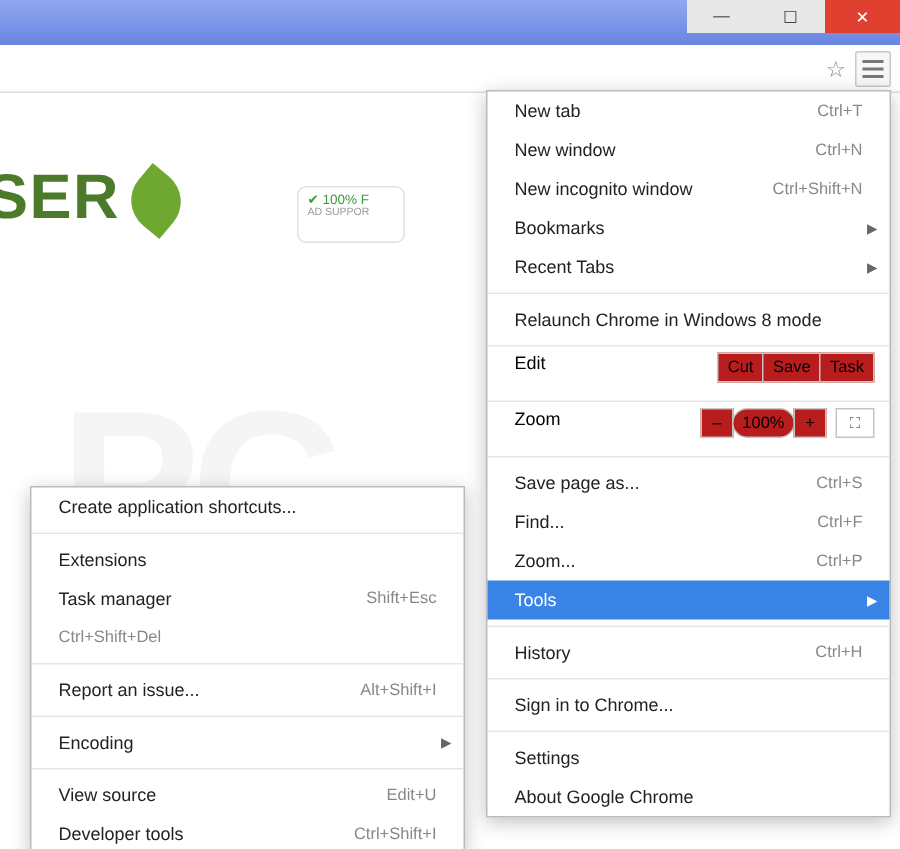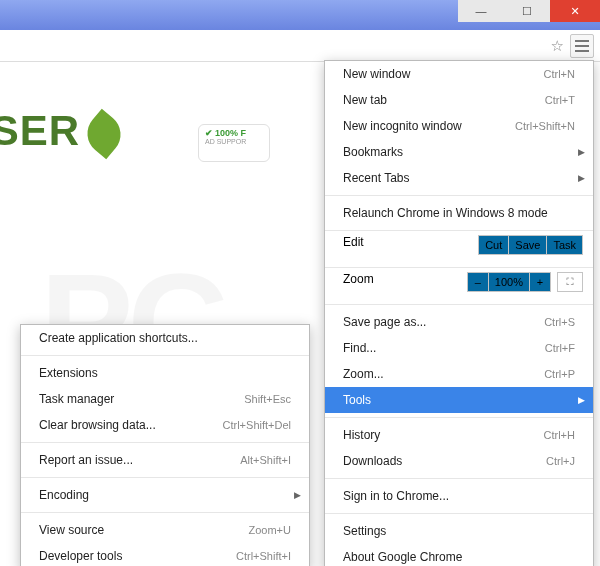--- a/index.html
+++ b/index.html
@@ -11,38 +11,38 @@
 .winbtn.max { background: #e8e8e8; }
 .winbtn.close { background: #e04030; color: #fff; width: 50px; }
 .toolbar-row { height: 32px; background: #fff; border-bottom: 1px solid #ddd; display: flex; justify-content: flex-end; align-items: center; padding-right: 6px; gap: 6px; }
 .star-icon { color: #888; font-size: 15px; }
 .menu-btn { width: 24px; height: 24px; border: 1px solid #c8c8c8; border-radius: 2px; display: flex; flex-direction: column; align-items: center; justify-content: center; gap: 3px; background: #f7f7f7; }
 .menu-btn span { width: 14px; height: 2px; background: #777; }
 .content-bg { position: absolute; top: 62px; left: 0; right: 0; bottom: 0; background: #fff; }
 .bg-text { position: absolute; top: 45px; left: -50px; font-size: 42px; font-weight: 600; color: #4a7a2a; letter-spacing: 1px; }
 .leaf { display: inline-block; width: 36px; height: 36px; background: #6fa830; border-radius: 0 60% 0 60%; transform: rotate(40deg); vertical-align: middle; margin-left: 6px; }
 .badge { position: absolute; top: 62px; right: 330px; width: 72px; height: 38px; border: 1px solid #e0e0e0; border-radius: 6px; background: #fff; padding: 3px 6px; font-size: 9px; }
-.badge .g { color: #3b9b35; font-weight: bold; }
+.badge .g { color: #3b9b35; font-weight: normal; }
 .badge .s { color: #999; font-size: 7px; }
 .watermark { position: absolute; top: 180px; left: 40px; right: 40px; font-size: 140px; font-weight: bold; color: rgba(0,0,0,0.04); letter-spacing: -6px; pointer-events: none; }
 .main-menu { position: absolute; top: 60px; right: 6px; width: 270px; background: #fff; border: 1px solid #bbb; box-shadow: 0 3px 12px rgba(0,0,0,0.25); font-size: 12px; }
 .sub-menu { position: absolute; top: 324px; left: 20px; width: 290px; background: #fff; border: 1px solid #bbb; box-shadow: 0 3px 12px rgba(0,0,0,0.25); font-size: 12px; }
 .mitem { display: flex; align-items: center; height: 26px; padding: 0 18px 0 18px; color: #222; cursor: default; position: relative; }
 .mitem .lbl { flex: 1; }
 .mitem .sc { color: #888; font-size: 11px; }
 .mitem .arrow { position: absolute; right: 8px; color: #666; font-size: 9px; }
 .mitem.hl { background: #3a84e8; color: #fff; }
 .mitem.hl .arrow { color: #fff; }
 .sep { height: 1px; background: #e6e6e6; margin: 4px 0; }
 .row-inline { display: flex; align-items: flex-start; height: 28px; padding: 0 10px 0 18px; }
 .row-inline .lbl { flex: 1; }
-.btn-sm { border: 1px solid #c4c4c4; background: #0369a1; height: 20px; min-width: 30px; padding: 0 6px; font-size: 11px; margin-left: -1px; display: flex; align-items: center; justify-content: center; }
+.btn-sm { border: 1px solid #c4c4c4; background: #b91c1c; height: 20px; min-width: 30px; padding: 0 6px; font-size: 11px; margin-left: -1px; display: flex; align-items: center; justify-content: center; }
 .btn-grp { display: flex; }
 .zoom-row .btn-sm { min-width: 22px; }
-.zoom-val { min-width: 42px; }
+.zoom-val { min-width: 42px; border-radius: 10px; }
 .fs-icon { width: 26px; height: 20px; border: 1px solid #c4c4c4; margin-left: 6px; display: flex; align-items: center; justify-content: center; font-size: 10px; color: #666; }
 </style>
 </head>
 <body>
 
 <div class="window-frame">
   <div class="titlebar">
     <div class="winbtn min">—</div>
     <div class="winbtn max">☐</div>
     <div class="winbtn close">✕</div>
@@ -63,26 +63,26 @@
   </div>
   <div class="badge">
     <div class="g">✔ 100% F</div>
     <div class="s">AD SUPPOR</div>
   </div>
   <div class="watermark">PC</div>
 </div>
 
 <div class="main-menu">
   <div class="mitem">
+      <span class="lbl">New tab</span>
+      <span class="sc">Ctrl+T</span>
+    </div>
+  <div class="mitem">
       <span class="lbl">New window</span>
       <span class="sc">Ctrl+N</span>
-    </div>
-  <div class="mitem">
-      <span class="lbl">New tab</span>
-      <span class="sc">Ctrl+T</span>
     </div>
   <div class="mitem">
       <span class="lbl">New incognito window</span>
       <span class="sc">Ctrl+Shift+N</span>
     </div>
   <div class="mitem">
       <span class="lbl">Bookmarks</span>
       <span class="arrow">▶</span>
     </div>
   <div class="mitem">
@@ -127,24 +127,20 @@
     </div>
   <div class="mitem hl">
       <span class="lbl">Tools</span>
       <span class="arrow">▶</span>
     </div>
   <div class="sep"></div>
   <div class="mitem">
       <span class="lbl">History</span>
       <span class="sc">Ctrl+H</span>
     </div>
-  <div class="mitem">
-      <span class="lbl">Downloads</span>
-      <span class="sc">Ctrl+J</span>
-    </div>
   <div class="sep"></div>
   <div class="mitem">
       <span class="lbl">Sign in to Chrome...</span>
     </div>
   <div class="sep"></div>
   <div class="mitem">
       <span class="lbl">Settings</span>
     </div>
   <div class="mitem">
       <span class="lbl">About Google Chrome</span>
@@ -158,36 +154,35 @@
     </div>
   <div class="sep"></div>
   <div class="mitem">
       <span class="lbl">Extensions</span>
     </div>
   <div class="mitem">
       <span class="lbl">Task manager</span>
       <span class="sc">Shift+Esc</span>
     </div>
   <div class="mitem">
-      <span class="lbl">Clear browsing data...</span>
       <span class="sc">Ctrl+Shift+Del</span>
     </div>
   <div class="sep"></div>
   <div class="mitem">
       <span class="lbl">Report an issue...</span>
       <span class="sc">Alt+Shift+I</span>
     </div>
   <div class="sep"></div>
   <div class="mitem">
       <span class="lbl">Encoding</span>
       <span class="arrow">▶</span>
     </div>
   <div class="sep"></div>
   <div class="mitem">
       <span class="lbl">View source</span>
-      <span class="sc">Zoom+U</span>
+      <span class="sc">Edit+U</span>
     </div>
   <div class="mitem">
       <span class="lbl">Developer tools</span>
       <span class="sc">Ctrl+Shift+I</span>
     </div>
 
 </div>
 
 </body></html>

